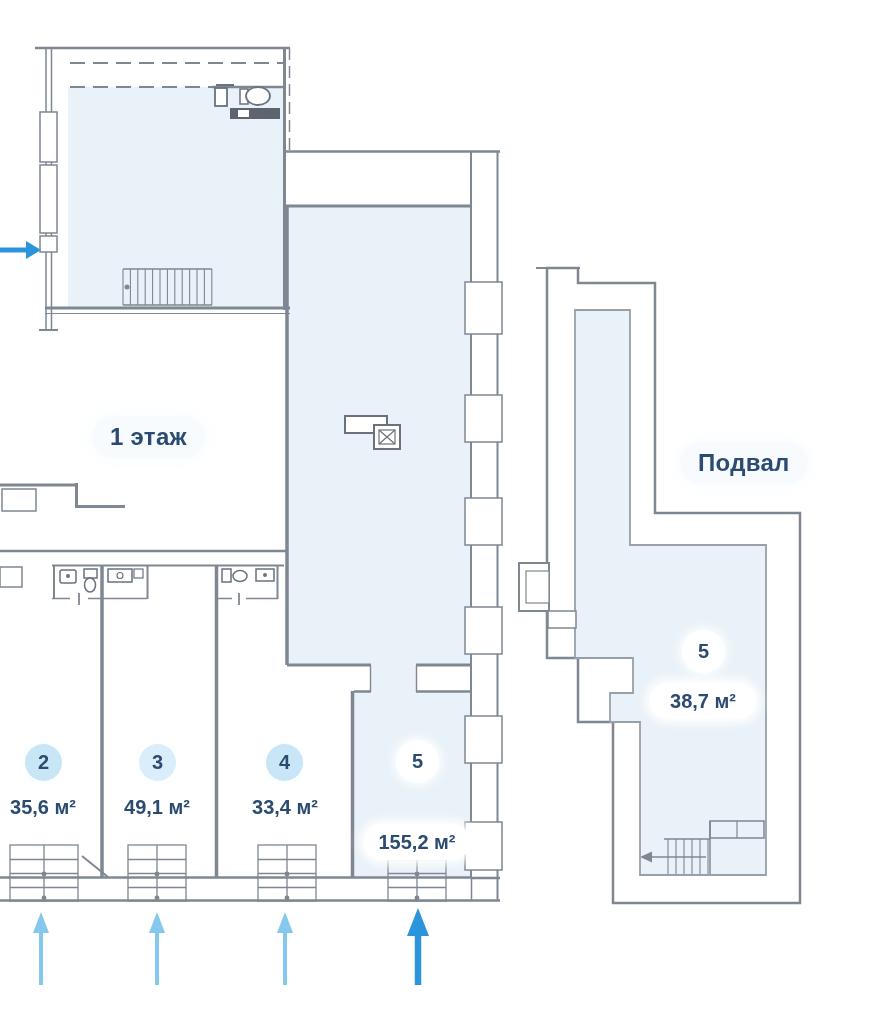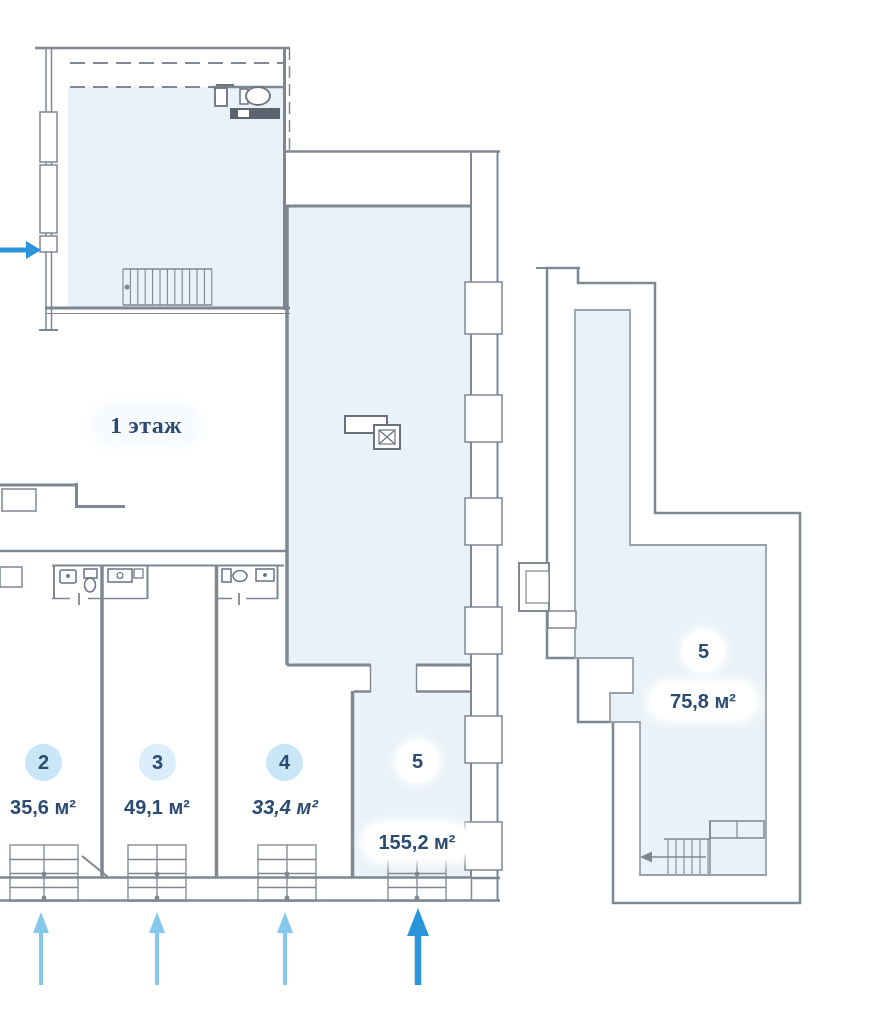--- a/index.html
+++ b/index.html
@@ -220,31 +220,32 @@
         <path d="M285,985 V930" stroke="#85c8ee" stroke-width="4" fill="none"></path>
         <path d="M277,933 H293 L285,912 Z" fill="#85c8ee"></path>
       </g>
       <g>
         <path d="M418,985 V932" stroke="#2a95da" stroke-width="6.5" fill="none"></path>
         <path d="M407,936 H429 L418,908 Z" fill="#2a95da"></path>
       </g>
     </g>
   </svg>
 
-  <div class="pill" style="left:92px;top:404px;font-family:Liberation Serif, serif;">1 этаж</div>
-
+  <div class="pill" style="left:92px;top:416px;">1 этаж</div>
+
+  <div class="pill" style="left:680px;top:442px;">Подвал</div>
 
   <div class="badge blue" style="left:25px;top:744px;">2</div>
   <div class="area" style="left:-7px;top:796px;width:100px;">35,6 м²</div>
 
   <div class="badge blue-light" style="left:139px;top:744px;">3</div>
   <div class="area" style="left:107px;top:796px;width:100px;">49,1 м²</div>
 
   <div class="badge blue" style="left:266px;top:744px;">4</div>
-  <div class="area" style="left:235px;top:796px;width:100px;font-style:italic;">33,4 м²</div>
+  <div class="area" style="left:235px;top:796px;width:100px;">33,4 м²</div>
 
   <div class="badge white" style="left:396px;top:740px;">5</div>
   <div class="area pillbg" style="left:364px;top:791px;width:106px;margin-top:33px;">155,2 м²</div>
 
   <div class="badge white" style="left:682px;top:630px;">5</div>
-  <div class="area pillbg" style="left:650px;top:683px;width:106px;">75,8 м²</div>
+  <div class="area pillbg" style="left:650px;top:683px;width:106px;">38,7 м²</div>
 
 </div>
 
 </body></html>

